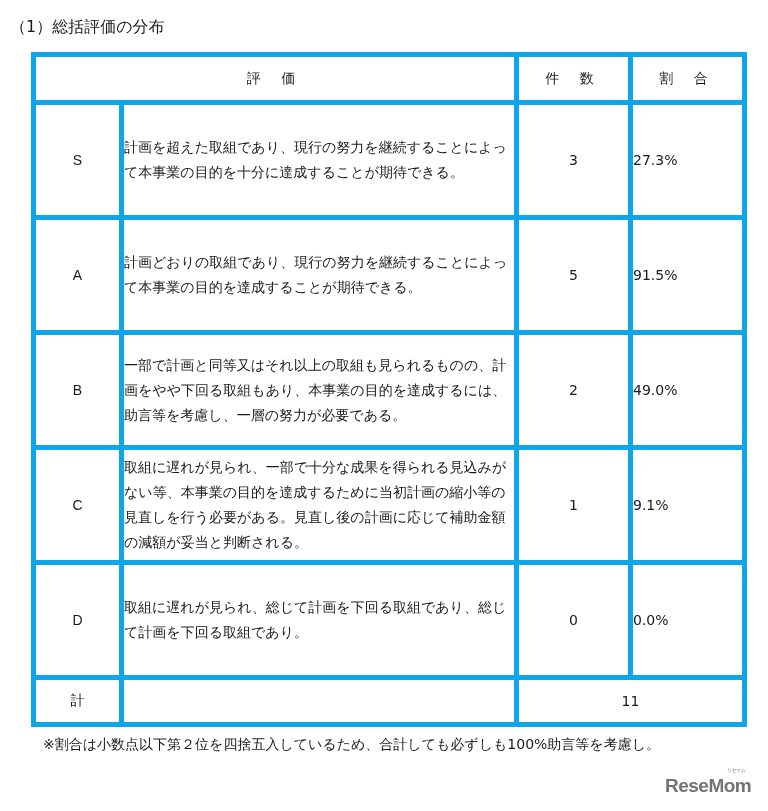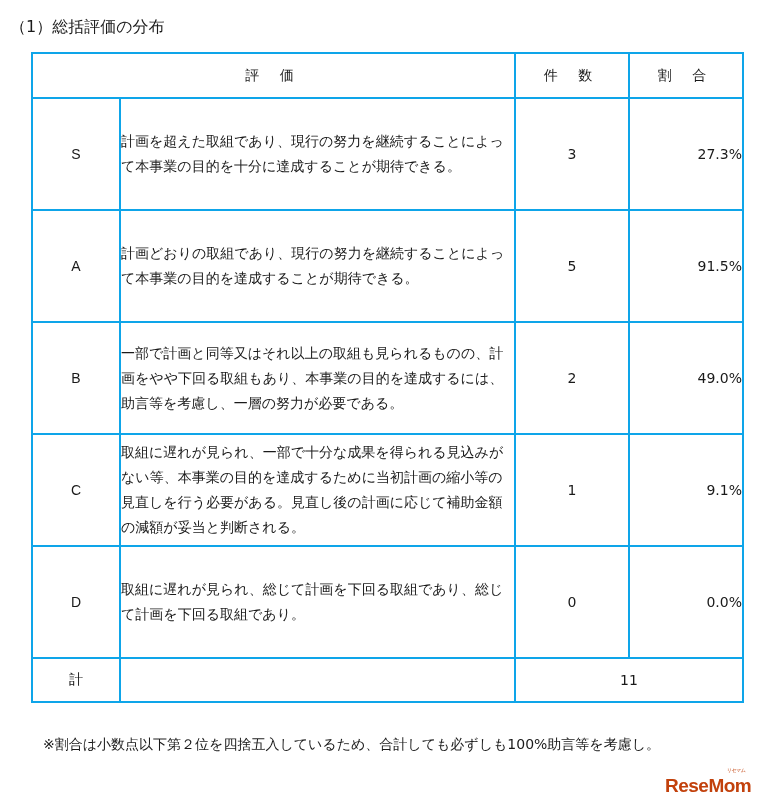--- a/index.html
+++ b/index.html
@@ -12,41 +12,41 @@
       position: absolute; left: 10px; top: 5px;
       font-size: 16px; letter-spacing: 0px; margin-top: 12px;
     }
     table.eval {
       position: absolute; left: 31px; top: 52px;
       width: 711px; border-collapse: collapse;
       table-layout: fixed;
       border: 2px solid #2a2a2a;
     }
     table.eval td, table.eval th {
-      border: 2px solid #0ea5e9;
+      border: 5px solid #0ea5e9;
       font-weight: normal;
       font-size: 14px;
       padding: 0;
     }
     th.h { height: 43px; text-align: center; letter-spacing: 8px; }
     td.grade { text-align: center; font-family: "Liberation Sans Narrow", "Liberation Sans", sans-serif; }
     td.desc { padding: 0 8px 0 9px; line-height: 25px; font-size: 14px; }
     td.count { text-align: center; }
-    td.ratio { text-align: right; padding-right: 20px; }
+    td.ratio { text-align: left; padding-right: 20px; }
     tr.row td { height: 110px; }
     tr.total td { height: 42px; }
     tr.total td.total-count { text-align: center; }
     .note {
       position: absolute; left: 43px; top: 736px;
       font-size: 14px;
     }
     .logo {
       position: absolute; left: 665px; top: 775px;
       font-family: "Liberation Sans", sans-serif;
-      font-weight: bold; font-size: 19px; color: #c2410c;
+      font-weight: bold; font-size: 19px; color: #737373;
       letter-spacing: -0.5px;
     }
     .logo small {
       position: absolute; right: 6px; top: -8px; font-size: 5px; font-weight: normal;
     }
   </style>
 </head>
 <body>
 
 <div class="section-title">（1）総括評価の分布</div>

